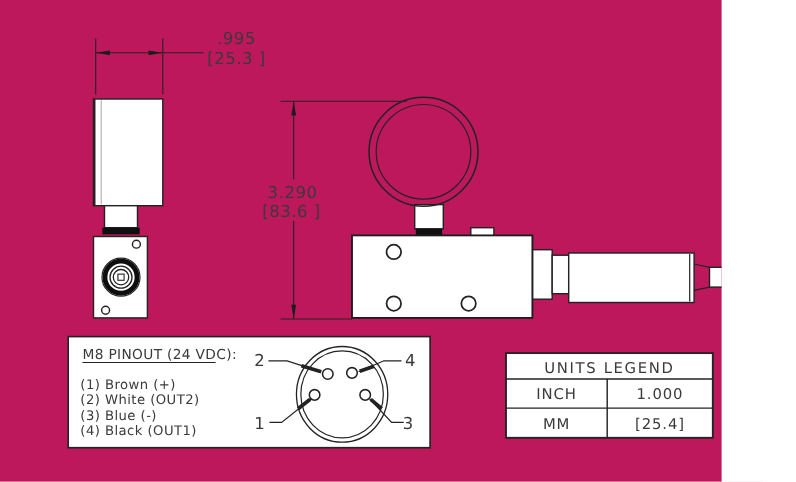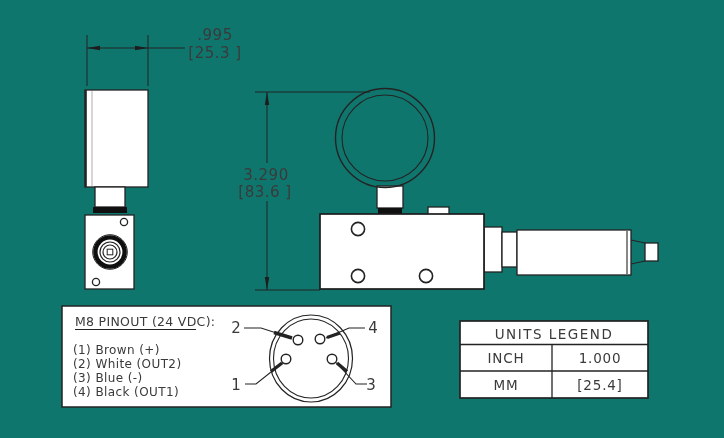--- a/index.html
+++ b/index.html
@@ -1,19 +1,19 @@
 <!DOCTYPE html>
 <html><head>
 <meta charset="utf-8">
 <style>
   html,body{margin:0;padding:0;background:#fff;}
   #canvas{
     position:relative;
-    width:724px;height:438px;
-    background:#0f766e;
+    width:656px;height:438px;
+    background:#be185d;
     font-family:"DejaVu Sans","Liberation Sans",sans-serif;
     overflow:hidden;
   }
   svg{position:absolute;left:0;top:0;}
   .ln{stroke:#232323;fill:none;stroke-width:1.3;}
   .lnbold{stroke:#1d1d1d;fill:none;stroke-width:1.7;}
   .fillwhite{fill:#ffffff;}
   .solid{fill:#101010;stroke:none;}
   .arrow{fill:#1d1d1d;stroke:none;}
   text{fill:#3a3a3a;stroke:none;}

